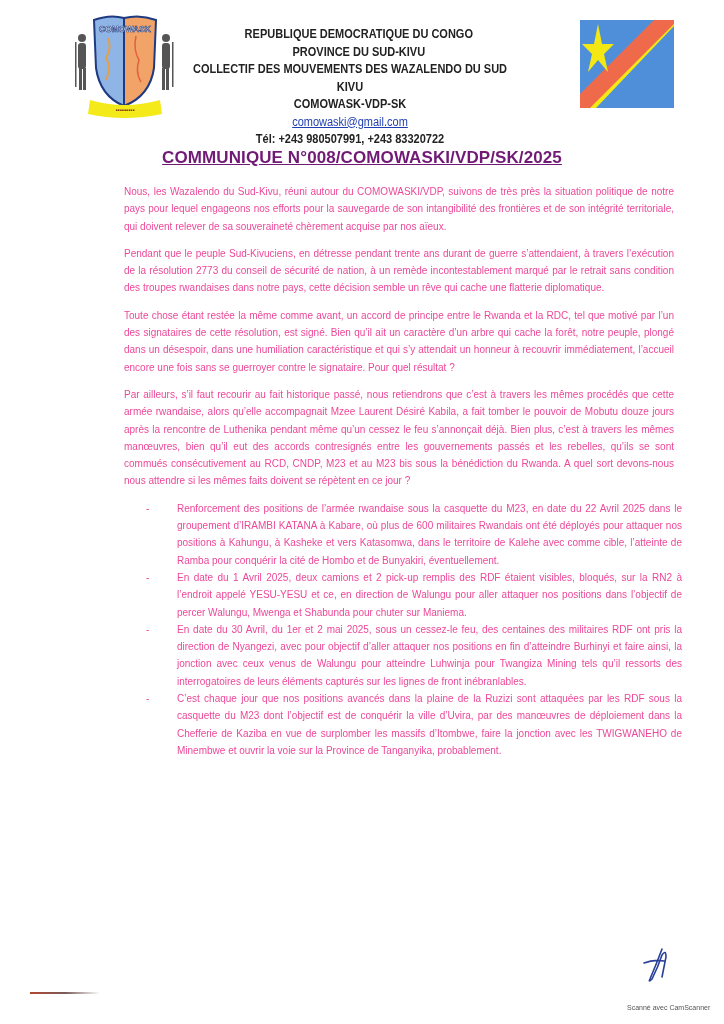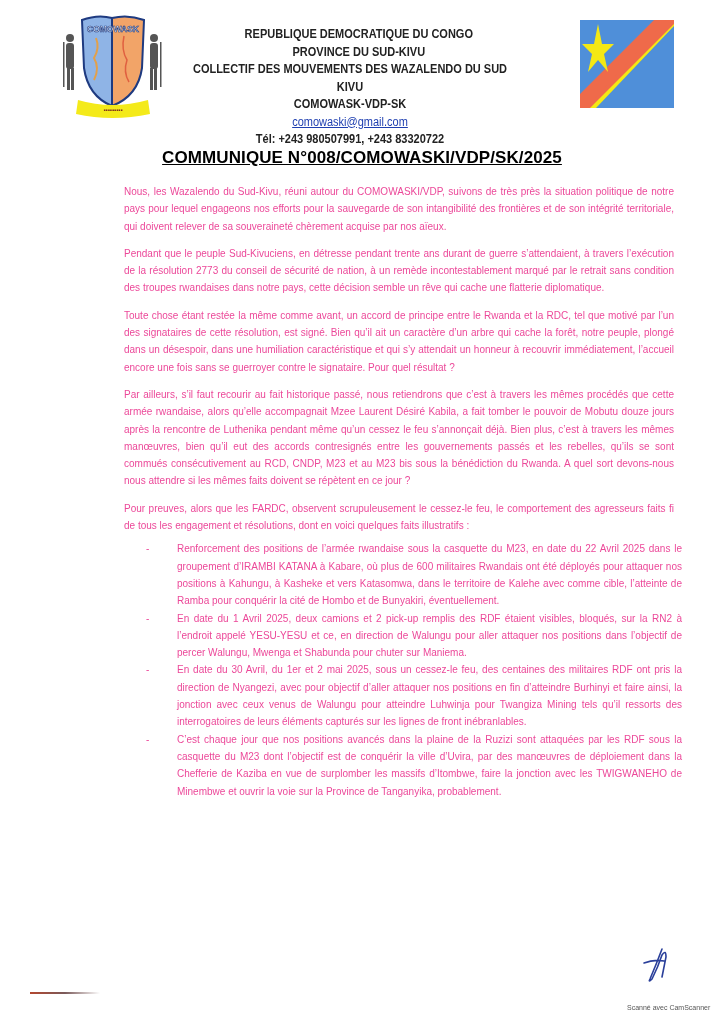--- a/index.html
+++ b/index.html
@@ -1,24 +1,24 @@
 <!DOCTYPE html>
 <html><head>
 <meta charset="utf-8">
 <style>
   html, body { margin: 0; padding: 0; background: #ffffff; }
   body { width: 724px; height: 1024px; position: relative; overflow: hidden; font-family: "Liberation Sans Narrow", "Liberation Sans", sans-serif; color: #1a1a1a; }
-  .logo { position: absolute; left: 58px; top: 8px; width: 108px; height: 110px; }
+  .logo { position: absolute; left: 70px; top: 8px; width: 108px; height: 110px; }
   .flag { position: absolute; left: 580px; top: 20px; width: 94px; height: 88px; }
   .header { position: absolute; left: 160px; top: 26px; width: 380px; text-align: center; font-weight: bold; font-size: 12.5px; line-height: 17.5px; color: #222; transform: scaleX(0.88); transform-origin: center top; }
   .header .line { display: block; }
   .header .l1 { margin-left: 20px; }
   .header .l2 { margin-left: 20px; }
   .header .email { color: #1f3fb0; text-decoration: underline; font-weight: normal; }
-  .title { position: absolute; left: 0; width: 724px; top: 148px; text-align: center; font-size: 17px; font-weight: bold; text-decoration: underline; letter-spacing: 0.1px; color: #000000; }
+  .title { position: absolute; left: 0; width: 724px; top: 148px; text-align: center; font-size: 17px; font-weight: bold; text-decoration: underline; letter-spacing: 0.1px; color: #701a75; }
   .body { position: absolute; left: 124px; width: 550px; top: 183px; font-size: 10px; line-height: 17.3px; text-align: justify; color: #ec4899; }
   .para { margin: 0 0 10px 0; }
   .list { margin: 0; padding: 0; list-style: none; }
   .list li { position: relative; padding-left: 31px; margin-left: 22px; margin-right: -8px; }
   .list li .dash { position: absolute; left: 0; top: 0; }
   .signature { position: absolute; left: 640px; top: 945px; width: 36px; height: 40px; }
   .scan-mark { position: absolute; left: 627px; top: 1004px; font-size: 7px; color: #555; }
   .scratch { position: absolute; left: 30px; top: 992px; width: 70px; height: 2px; background: linear-gradient(to right, #b3472f, #7a5a5a, rgba(255,255,255,0)); }
 </style>
 </head>
@@ -73,21 +73,20 @@
   </svg>
 </div>
 
 <div class="title">COMMUNIQUE N°008/COMOWASKI/VDP/SK/2025</div>
 
 <div class="body">
   <p class="para">Nous, les Wazalendo du Sud-Kivu, réuni autour du COMOWASKI/VDP, suivons de très près la situation politique de notre pays pour lequel engageons nos efforts pour la sauvegarde de son intangibilité des frontières et de son intégrité territoriale, qui doivent relever de sa souveraineté chèrement acquise par nos aïeux.</p>
   <p class="para">Pendant que le peuple Sud-Kivuciens, en détresse pendant trente ans durant de guerre s’attendaient, à travers l’exécution de la résolution 2773 du conseil de sécurité de nation, à un remède incontestablement marqué par le retrait sans condition des troupes rwandaises dans notre pays, cette décision semble un rêve qui cache une flatterie diplomatique.</p>
   <p class="para">Toute chose étant restée la même comme avant, un accord de principe entre le Rwanda et la RDC, tel que motivé par l’un des signataires de cette résolution, est signé. Bien qu’il ait un caractère d’un arbre qui cache la forêt, notre peuple, plongé dans un désespoir, dans une humiliation caractéristique et qui s’y attendait un honneur à recouvrir immédiatement, l’accueil encore une fois sans se guerroyer contre le signataire. Pour quel résultat ?</p>
   <p class="para">Par ailleurs, s’il faut recourir au fait historique passé, nous retiendrons que c’est à travers les mêmes procédés que cette armée rwandaise, alors qu’elle accompagnait Mzee Laurent Désiré Kabila, a fait tomber le pouvoir de Mobutu douze jours après la rencontre de Luthenika pendant même qu’un cessez le feu s’annonçait déjà. Bien plus, c’est à travers les mêmes manœuvres, bien qu’il eut des accords contresignés entre les gouvernements passés et les rebelles, qu’ils se sont commués consécutivement au RCD, CNDP, M23 et au M23 bis sous la bénédiction du Rwanda. A quel sort devons-nous nous attendre si les mêmes faits doivent se répètent en ce jour ?</p>
-  <p class="para" style="margin-bottom:6px">Pour preuves, alors que les FARDC, observent scrupuleusement le cessez-le feu, le comportement des agresseurs faits fi de tous les engagement et résolutions, dont en voici quelques faits illustratifs :</p>
   <ul class="list">
     <li><span class="dash">-</span><span>Renforcement des positions de l’armée rwandaise sous la casquette du M23, en date du 22 Avril 2025 dans le groupement d’IRAMBI KATANA à Kabare, où plus de 600 militaires Rwandais ont été déployés pour attaquer nos positions à Kahungu, à Kasheke et vers Katasomwa, dans le territoire de Kalehe avec comme cible, l’atteinte de Ramba pour conquérir la cité de Hombo et de Bunyakiri, éventuellement.</span></li>
     <li><span class="dash">-</span><span>En date du 1 Avril 2025, deux camions et 2 pick-up remplis des RDF étaient visibles, bloqués, sur la RN2 à l’endroit appelé YESU-YESU et ce, en direction de Walungu pour aller attaquer nos positions dans l’objectif de percer Walungu, Mwenga et Shabunda pour chuter sur Maniema.</span></li>
     <li><span class="dash">-</span><span>En date du 30 Avril, du 1er et 2 mai 2025, sous un cessez-le feu, des centaines des militaires RDF ont pris la direction de Nyangezi, avec pour objectif d’aller attaquer nos positions en fin d’atteindre Burhinyi et faire ainsi, la jonction avec ceux venus de Walungu pour atteindre Luhwinja pour Twangiza Mining tels qu’il ressorts des interrogatoires de leurs éléments capturés sur les lignes de front inébranlables.</span></li>
     <li><span class="dash">-</span><span>C’est chaque jour que nos positions avancés dans la plaine de la Ruzizi sont attaquées par les RDF sous la casquette du M23 dont l’objectif est de conquérir la ville d’Uvira, par des manœuvres de déploiement dans la Chefferie de Kaziba en vue de surplomber les massifs d’Itombwe, faire la jonction avec les TWIGWANEHO de Minembwe et ouvrir la voie sur la Province de Tanganyika, probablement.</span></li>
   </ul>
 </div>
 
 <div class="signature">
   <svg width="36" height="40" viewBox="0 0 36 40">

